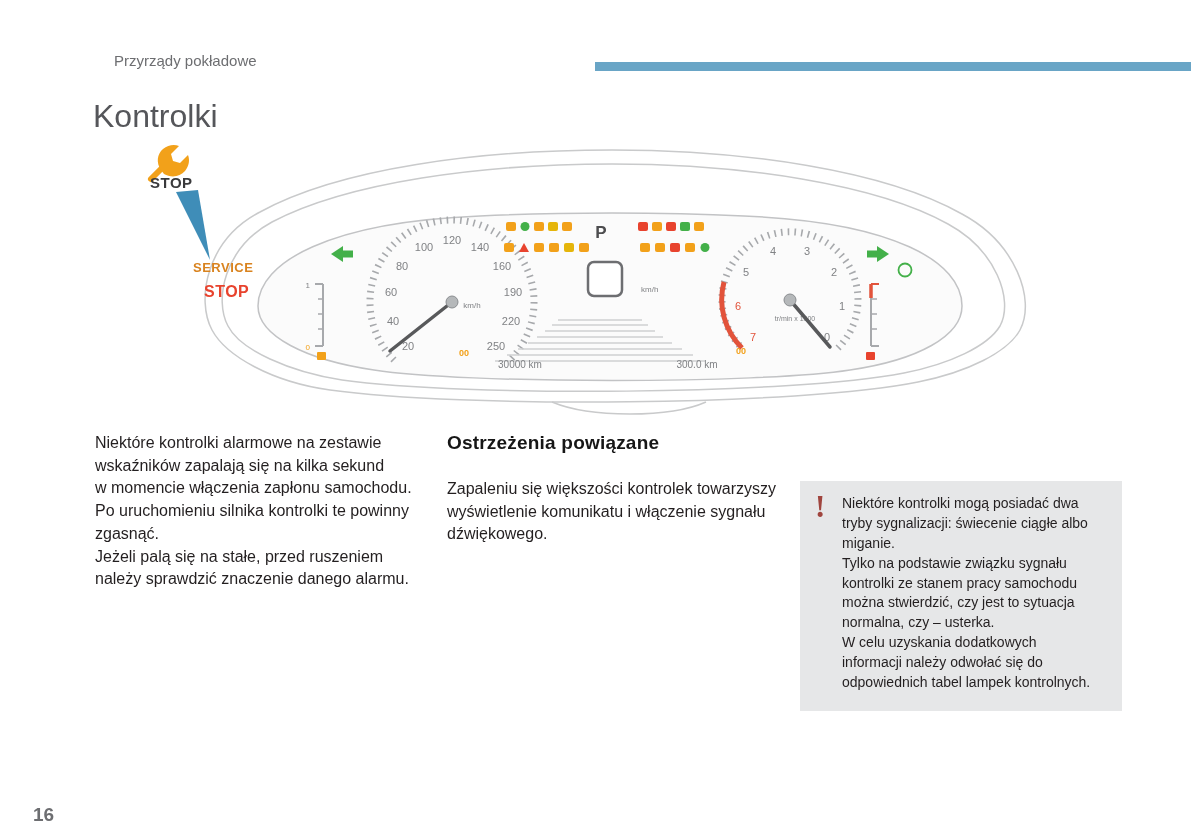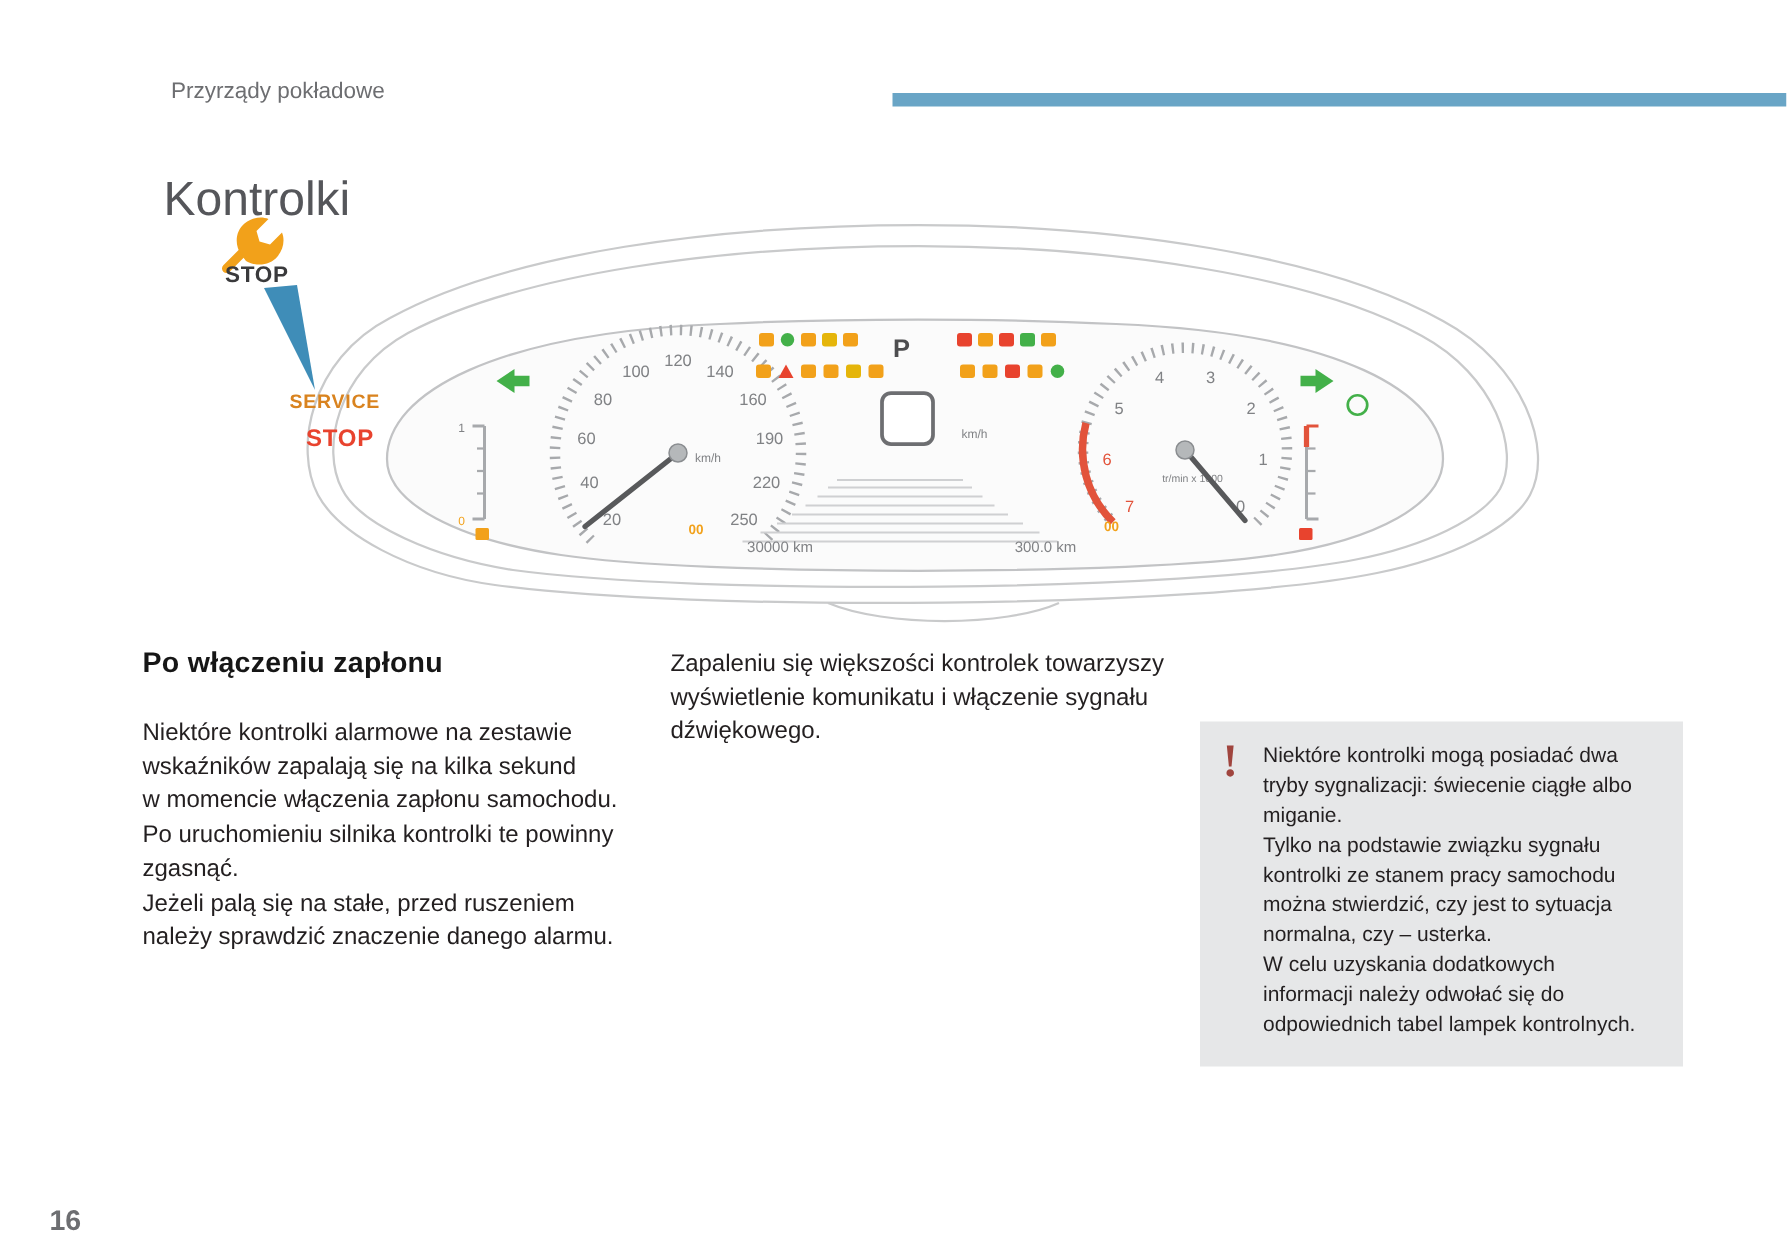--- a/index.html
+++ b/index.html
@@ -3,21 +3,21 @@
 <meta charset="utf-8">
 <style>
   html,body { margin:0; padding:0; }
   body {
     width:1191px; height:840px; position:relative; overflow:hidden;
     background:#ffffff; color:#231f20;
     font-family:"Liberation Sans", sans-serif;
   }
   .header-label { position:absolute; left:95px; top:52px; font-size:15px; color:#6d6e71;margin-left:19px; }
   .accent-bar  { position:absolute; left:595px; top:62px; width:596px; height:9px; background:#69a5c6; }
-  .page-title  { position:absolute; left:93px; top:98px; margin:16px; font-size:32px; font-weight:400; color:#55565a; }
+  .page-title  { position:absolute; left:93px; top:98px; margin:0; font-size:32px; font-weight:400; color:#55565a; }
   .cluster-svg { position:absolute; left:130px; top:128px; width:930px; height:300px; }
   .col { position:absolute; top:432px; }
   .col h2 { margin:0 0 24px 0; font-size:19px; font-weight:bold; color:#161616; letter-spacing:.2px; }
   .col p  { margin:0; font-size:16px; line-height:1.42; white-space:pre-line; }
   .col-left { left:95px;  width:350px; }
   .col-mid  { left:447px; width:340px; }
   .note-box { position:absolute; left:800px; top:481px; width:322px; box-sizing:border-box;
               background:#e6e7e8; padding:13px 14px 18px 42px; }
   .note-box .excl { position:absolute; left:15px; top:8px; font-size:31px; font-weight:bold;
                     color:#a0453e; font-family:"Liberation Serif", serif; }
@@ -162,31 +162,31 @@
         <path d="M161 170 c-5 -7 -4 -16 2 -21 c5 -4 11 -5 16 -3 l-8 8 2 7 7 2 8 -8 c2 5 1 11 -3 16 c-5 6 -14 7 -21 3 z" fill="#f2a11a"></path>
       </g>
       <text x="150" y="188" font-size="15" font-weight="bold" fill="#3a3a3c" letter-spacing="0.5">STOP</text>
       <polygon points="176,192 198,190 210,260" fill="#3f8db8"></polygon>
       <text x="193" y="272" font-size="13" font-weight="bold" fill="#d9831f" letter-spacing="0.5">SERVICE</text>
       <text x="204" y="297" font-size="16" font-weight="bold" fill="#e8432e" letter-spacing="0.5">STOP</text>
     </g>
   </svg>
 
   <div class="col col-left">
-    <h2>Po włączeniu zapłonu</h2>
     <p>Niektóre kontrolki alarmowe na zestawie
 wskaźników zapalają się na kilka sekund
 w momencie włączenia zapłonu samochodu.
 Po uruchomieniu silnika kontrolki te powinny
 zgasnąć.
 Jeżeli palą się na stałe, przed ruszeniem
 należy sprawdzić znaczenie danego alarmu.</p>
   </div>
 
   <div class="col col-mid">
+    <h2>Ostrzeżenia powiązane</h2>
     <p>Zapaleniu się większości kontrolek towarzyszy
 wyświetlenie komunikatu i włączenie sygnału
 dźwiękowego.</p>
   </div>
 
   <div class="note-box">
     <span class="excl">!</span>
     <p>Niektóre kontrolki mogą posiadać dwa
 tryby sygnalizacji: świecenie ciągłe albo
 miganie.

